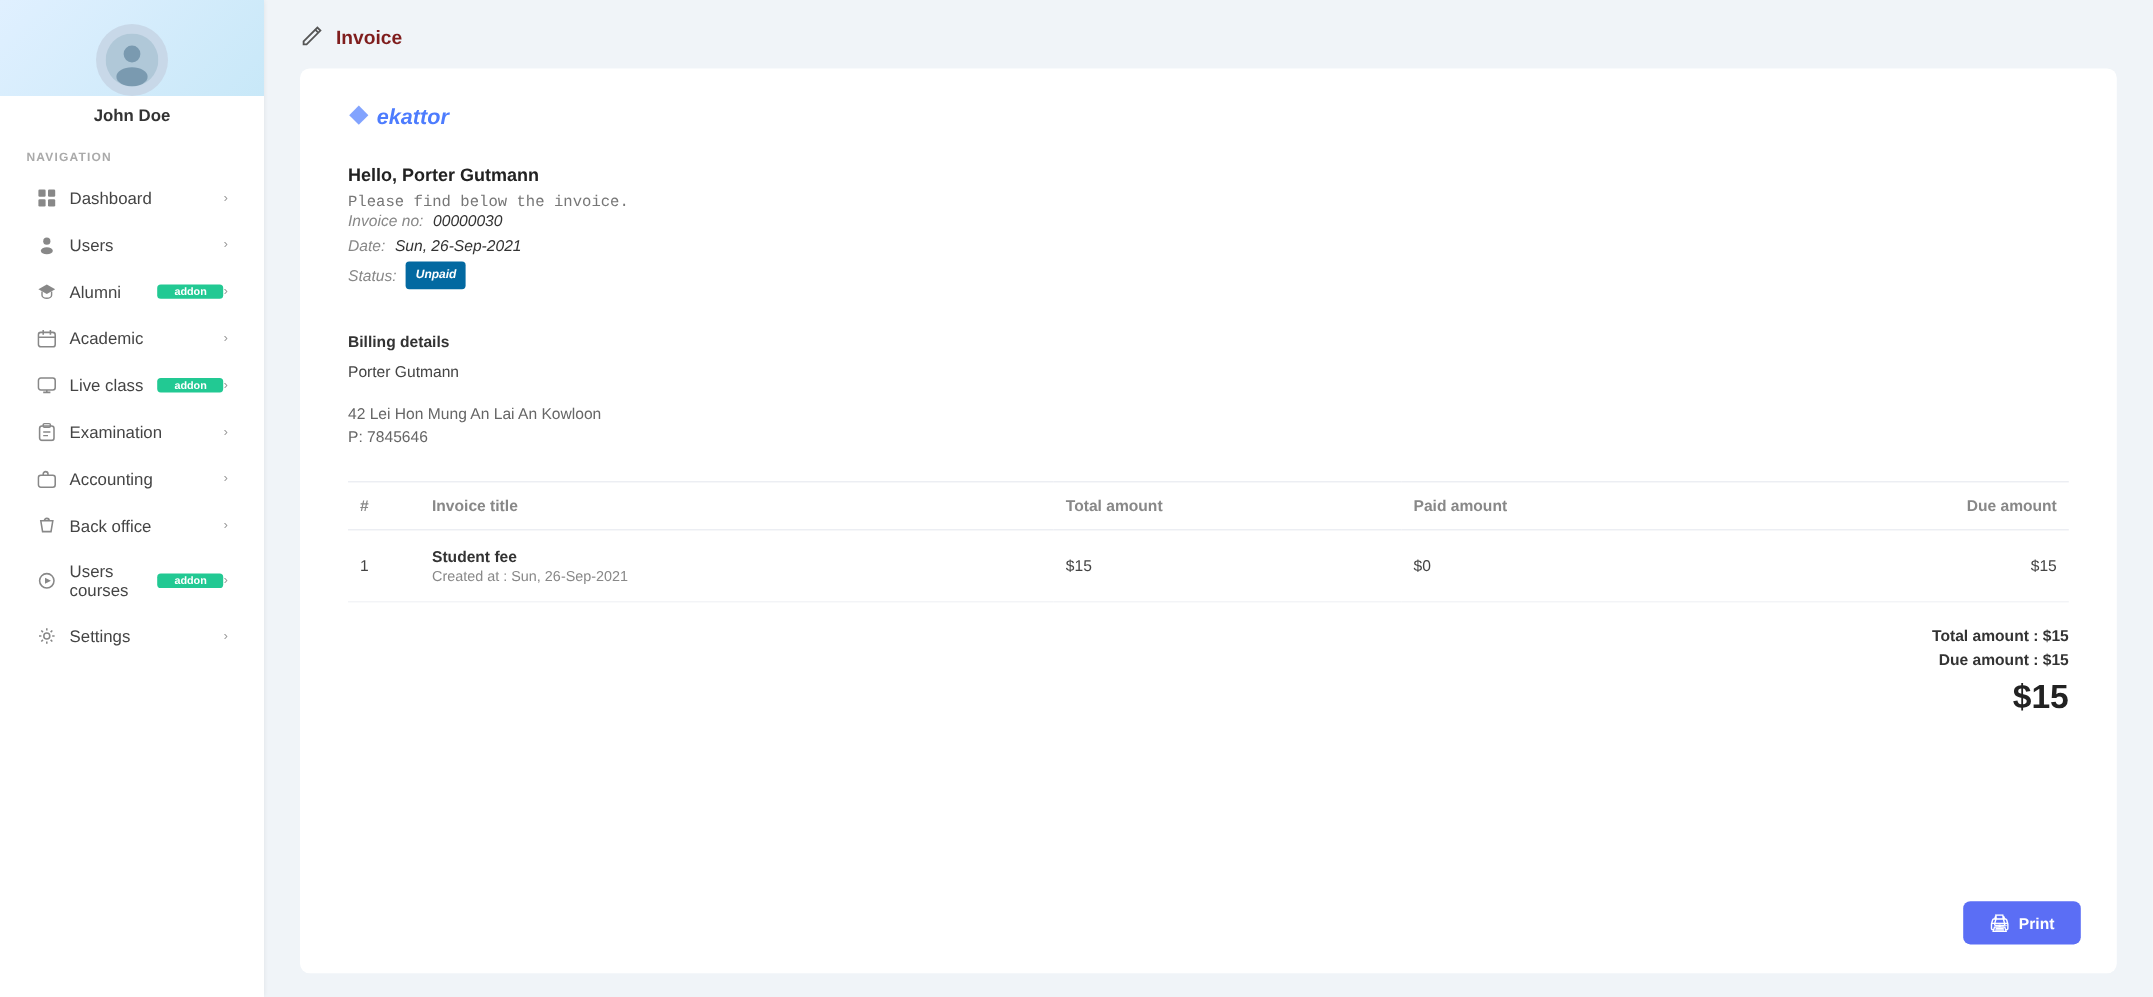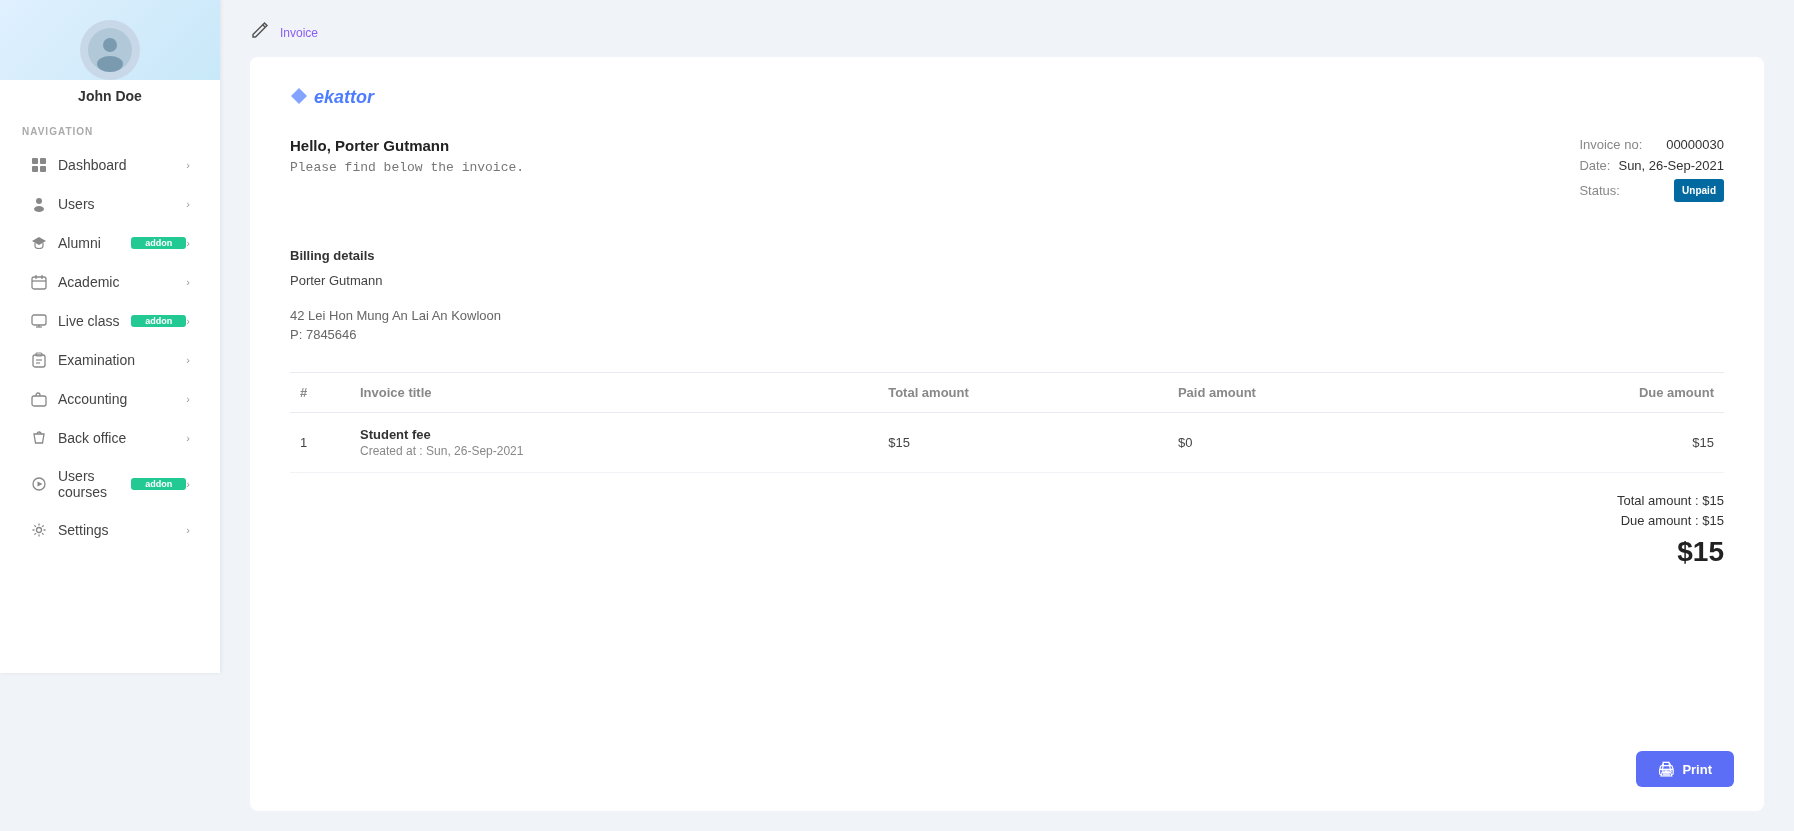--- a/index.html
+++ b/index.html
@@ -3,21 +3,21 @@
   <meta charset="utf-8">
   <style>
     * { margin: 0; padding: 0; box-sizing: border-box; }
     body { font-family: 'Segoe UI', Arial, sans-serif; background: #f0f4f8; display: flex; height: 831px; overflow: hidden; }
 
     
     .sidebar {
       width: 220px;
       min-width: 220px;
       background: #fff;
-      height: 673px;
+      height: 831px;
       display: flex;
       flex-direction: column;
       align-items: center;
       padding-top: 20px;
       box-shadow: 1px 0 4px rgba(0,0,0,0.07);
       overflow-y: auto;
     }
     .sidebar-avatar {
       width: 60px;
       height: 60px;
@@ -99,23 +99,23 @@
       padding: 20px 30px 12px 30px;
       display: flex;
       align-items: center;
       gap: 10px;
     }
     .page-header-icon {
       color: #555;
       font-size: 18px;
     }
     .page-header-title {
-      font-size: 12px;
-      font-weight: 400;
-      color: #8b5cf6;
+      font-size: 16px;
+      font-weight: 700;
+      color: #7f1d1d;
     }
 
     
     .invoice-card {
       background: #fff;
       margin: 0 30px 20px 30px;
       border-radius: 8px;
       padding: 30px 40px;
       flex: 1;
       overflow-y: auto;
@@ -137,44 +137,46 @@
       font-weight: 700;
       color: #4d7cfe;
       font-style: italic;
     }
 
     
     .invoice-top {
       display: flex;
       justify-content: space-between;
       align-items: flex-start;
-      margin-bottom: 40px;
+      margin-bottom: 30px;
+      flex-direction: column;
     }
     .invoice-greeting {
       font-size: 15px;
       font-weight: 600;
       color: #222;
       margin-bottom: 6px;
     }
     .invoice-subtitle {
       font-size: 13px;
       color: #777;
       font-family: Liberation Mono, monospace;
     }
     .invoice-meta {
       text-align: right;
       font-size: 13px;
       color: #555;
     }
     .invoice-meta-row {
       display: flex;
       align-items: center;
-      justify-content: space-between;
+      justify-content: flex-start;
       gap: 8px;
       margin-bottom: 6px;
+      font-style: italic;
     }
     .invoice-meta-label { color: #888; font-weight: 500; }
     .invoice-meta-value { color: #333; font-weight: 500; }
     .unpaid-badge {
       background: #0369a1;
       color: #fff;
       font-size: 10px;
       font-weight: 700;
       padding: 6px 8px;
       border-radius: 3px;
@@ -243,21 +245,21 @@
     
     .invoice-totals {
       text-align: right;
       margin-top: 10px;
     }
     .invoice-total-row {
       font-size: 13px;
       color: #666;
       margin-bottom: 5px;
     }
-    .invoice-total-row span { color: #333; font-weight: 400; }
+    .invoice-total-row span { color: #333; font-weight: 700; }
     .invoice-grand-total {
       font-size: 28px;
       font-weight: 800;
       color: #222;
       margin-top: 8px;
     }
 
     
     .print-btn-area {
       position: absolute;

